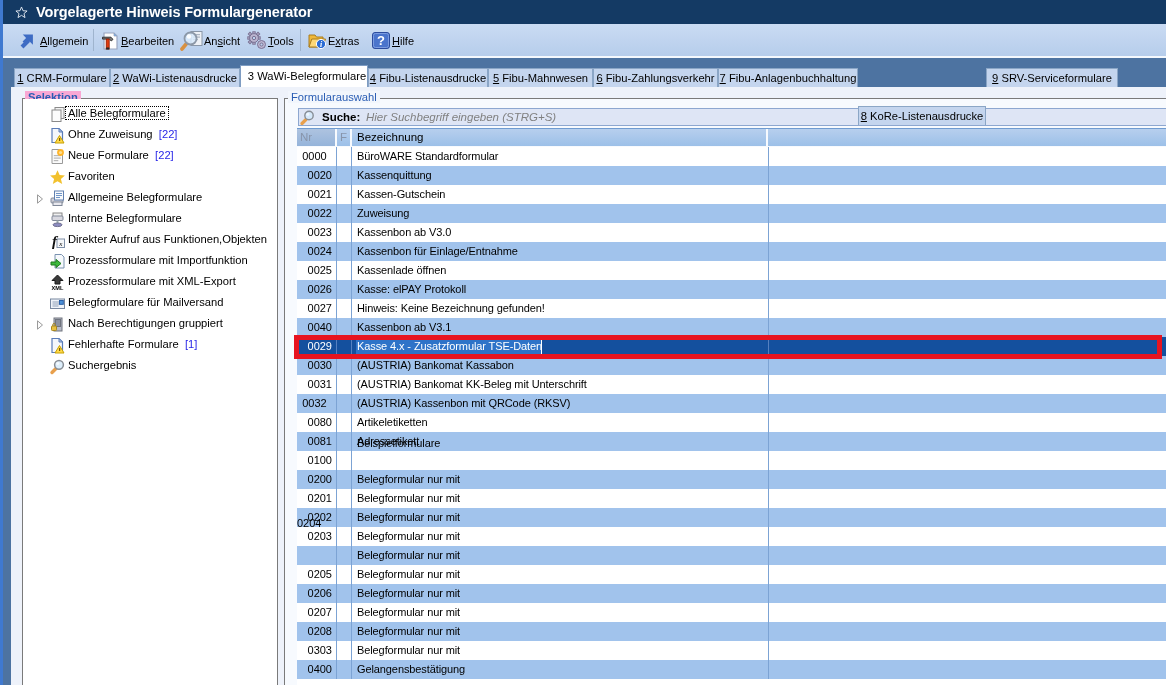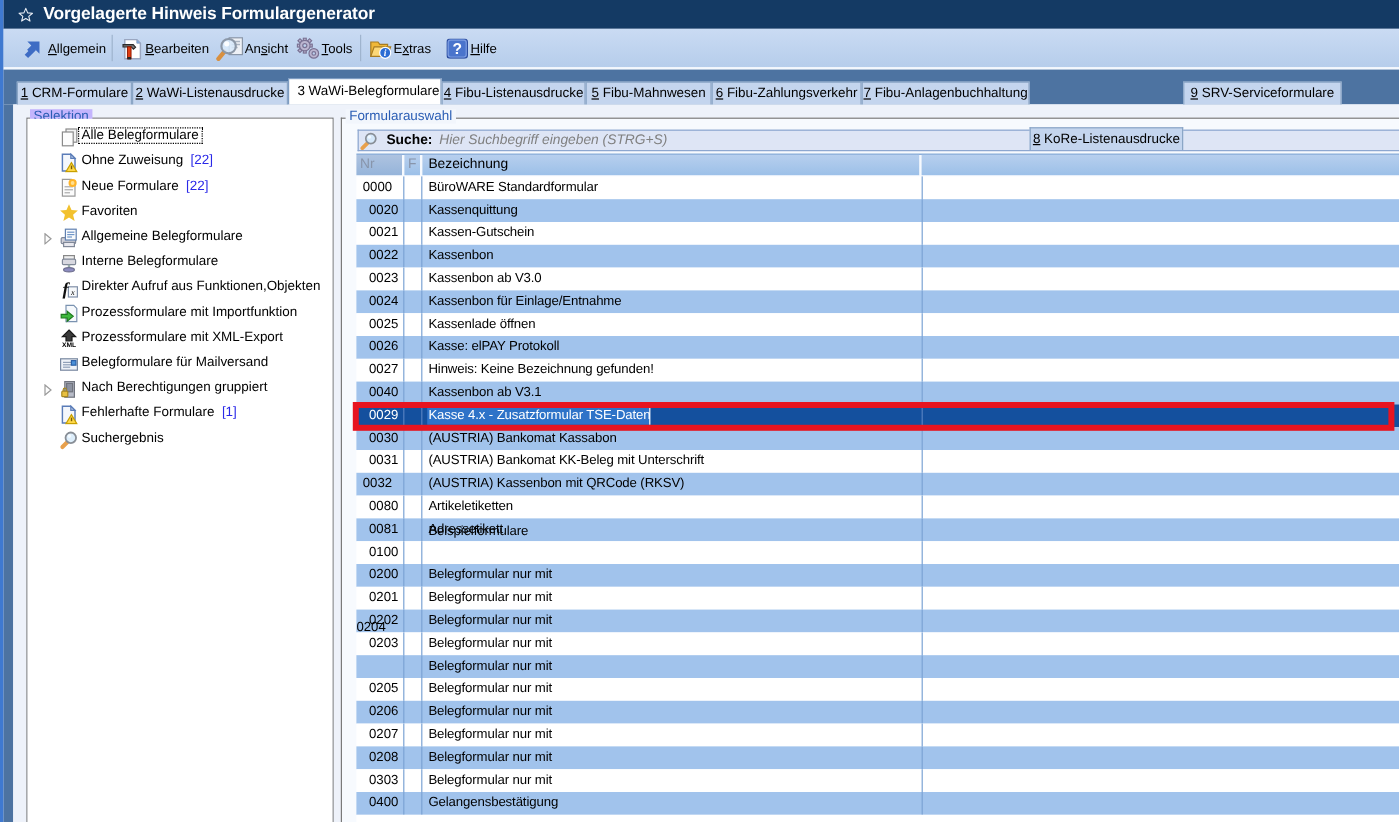--- a/index.html
+++ b/index.html
@@ -91,21 +91,21 @@
     <div class="abs" style="left:240px;width:128px;box-sizing:border-box;text-align:center;font-size:11.2px;color:#000;white-space:nowrap;overflow:hidden;top:65px;height:22px;background:#ffffff;border:1px solid #7e9cc2;border-bottom:none;line-height:21px;z-index:3;padding-left:6px;">3&nbsp;WaWi-Belegformulare</div>
     <div class="abs" style="left:368px;width:120px;box-sizing:border-box;text-align:center;font-size:11.2px;color:#000;white-space:nowrap;overflow:hidden;top:68px;height:19px;background:#c4d5ee;border:1px solid #8ba6c6;border-bottom:none;line-height:18px;z-index:2;"><u>4</u>&nbsp;Fibu-Listenausdrucke</div>
     <div class="abs" style="left:488px;width:105px;box-sizing:border-box;text-align:center;font-size:11.2px;color:#000;white-space:nowrap;overflow:hidden;top:68px;height:19px;background:#c4d5ee;border:1px solid #8ba6c6;border-bottom:none;line-height:18px;z-index:2;"><u>5</u>&nbsp;Fibu-Mahnwesen</div>
     <div class="abs" style="left:593px;width:125px;box-sizing:border-box;text-align:center;font-size:11.2px;color:#000;white-space:nowrap;overflow:hidden;top:68px;height:19px;background:#c4d5ee;border:1px solid #8ba6c6;border-bottom:none;line-height:18px;z-index:2;"><u>6</u>&nbsp;Fibu-Zahlungsverkehr</div>
     <div class="abs" style="left:718px;width:140px;box-sizing:border-box;text-align:center;font-size:11.2px;color:#000;white-space:nowrap;overflow:hidden;top:68px;height:19px;background:#c4d5ee;border:1px solid #8ba6c6;border-bottom:none;line-height:18px;z-index:2;"><u>7</u>&nbsp;Fibu-Anlagenbuchhaltung</div>
     <div class="abs" style="left:858px;width:128px;box-sizing:border-box;text-align:center;font-size:11.2px;color:#000;white-space:nowrap;overflow:hidden;top:68px;height:19px;background:#c4d5ee;border:1px solid #8ba6c6;border-bottom:none;line-height:18px;z-index:2;margin-top:38px;"><u>8</u>&nbsp;KoRe-Listenausdrucke</div>
     <div class="abs" style="left:986px;width:132px;box-sizing:border-box;text-align:center;font-size:11.2px;color:#000;white-space:nowrap;overflow:hidden;top:68px;height:19px;background:#c4d5ee;border:1px solid #8ba6c6;border-bottom:none;line-height:18px;z-index:2;"><u>9</u>&nbsp;SRV-Serviceformulare</div>
   </div>
 
 <div class="abs" style="left:22px;top:98px;width:256px;height:600px;border:1px solid #7a7a7a;box-sizing:border-box;"></div>
-<div class="abs" style="left:25px;top:91px;background:#c4b5fd;padding:0 3px;font-size:11.2px;color:#2a5db4;">Selektion</div>
+<div class="abs" style="left:25px;top:91px;background:#f9a8d4;padding:0 3px;font-size:11.2px;color:#2a5db4;font-weight:bold;">Selektion</div>
 <div class="abs" style="left:23px;top:99px;width:254px;height:586px;background:#ffffff;"></div>
 
 <div id="tree">
     <div class="abs" style="left:49px;top:106px;"><svg width="17" height="17" viewBox="0 0 17 17">
         <rect x="6" y="1.5" width="9" height="11" fill="#f2f2f2" stroke="#8a8a8a"></rect>
         <rect x="3" y="4" width="9" height="11.5" fill="#fcfcfc" stroke="#8a8a8a"></rect>
       </svg></div>
     <div class="abs" style="left:68px;top:107px;font-size:11.2px;color:#000;border:1px dotted #000;padding:0 2px;left:65px;top:106px;">Alle Belegformulare</div>
     <div class="abs" style="left:49px;top:127px;"><svg width="17" height="17" viewBox="0 0 17 17">
         <path d="M3 1.5 h7 l3.5 3.5 v10.5 h-10.5 z" fill="#f4f7fc" stroke="#5a7cb8" stroke-width="1.2"></path>
@@ -229,21 +229,21 @@
     <div class="abs" style="left:351px;top:166px;width:1px;height:19px;background:#7ca3d4;"></div>
     <div class="abs" style="left:768px;top:166px;width:1px;height:19px;background:#7ca3d4;"></div>
     <div class="abs" style="left:297px;top:185px;width:869px;height:19px;background:#ffffff;"></div>
     <div class="abs" style="left:297px;top:188px;width:35px;text-align:right;font-size:11px;color:#000000;">0021</div>
     <div class="abs" style="left:357px;top:188px;font-size:11px;letter-spacing:-0.1px;color:#000000;">Kassen-Gutschein</div>
     <div class="abs" style="left:336px;top:185px;width:1px;height:19px;background:#7ca3d4;"></div>
     <div class="abs" style="left:351px;top:185px;width:1px;height:19px;background:#7ca3d4;"></div>
     <div class="abs" style="left:768px;top:185px;width:1px;height:19px;background:#7ca3d4;"></div>
     <div class="abs" style="left:297px;top:204px;width:869px;height:19px;background:#a1c3ec;"></div>
     <div class="abs" style="left:297px;top:207px;width:35px;text-align:right;font-size:11px;color:#000000;">0022</div>
-    <div class="abs" style="left:357px;top:207px;font-size:11px;letter-spacing:-0.1px;color:#000000;">Kassenbon</div>
+    <div class="abs" style="left:357px;top:207px;font-size:11px;letter-spacing:-0.1px;color:#000000;">Zuweisung</div>
     <div class="abs" style="left:336px;top:204px;width:1px;height:19px;background:#7ca3d4;"></div>
     <div class="abs" style="left:351px;top:204px;width:1px;height:19px;background:#7ca3d4;"></div>
     <div class="abs" style="left:768px;top:204px;width:1px;height:19px;background:#7ca3d4;"></div>
     <div class="abs" style="left:297px;top:223px;width:869px;height:19px;background:#ffffff;"></div>
     <div class="abs" style="left:297px;top:226px;width:35px;text-align:right;font-size:11px;color:#000000;">0023</div>
     <div class="abs" style="left:357px;top:226px;font-size:11px;letter-spacing:-0.1px;color:#000000;">Kassenbon ab V3.0</div>
     <div class="abs" style="left:336px;top:223px;width:1px;height:19px;background:#7ca3d4;"></div>
     <div class="abs" style="left:351px;top:223px;width:1px;height:19px;background:#7ca3d4;"></div>
     <div class="abs" style="left:768px;top:223px;width:1px;height:19px;background:#7ca3d4;"></div>
     <div class="abs" style="left:297px;top:242px;width:869px;height:19px;background:#a1c3ec;"></div>

